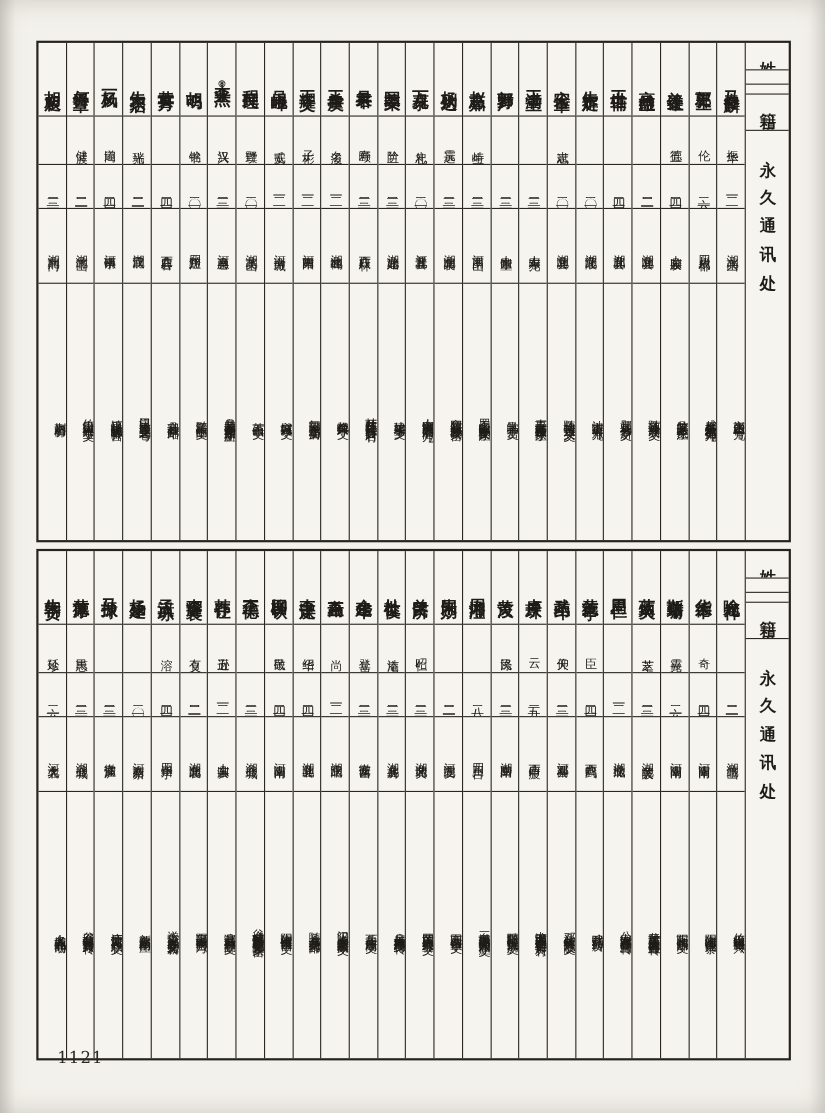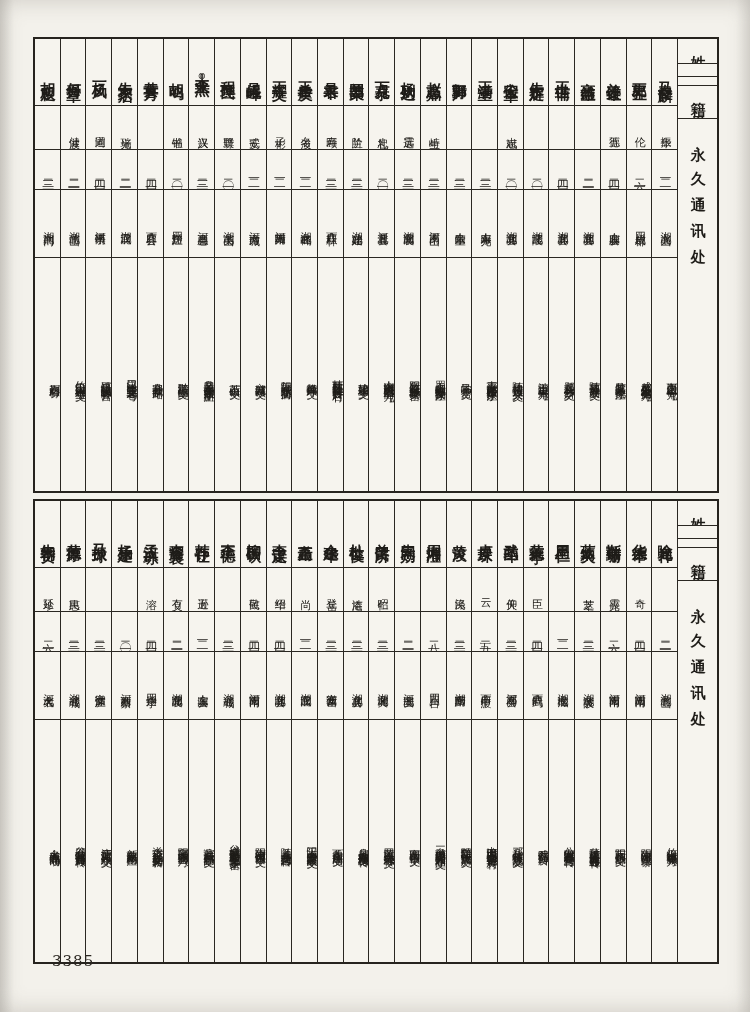--- a/index.html
+++ b/index.html
@@ -427,14 +427,14 @@
         <div class="cell c-address">谷城石花镇苍台黄万顺转</div>
       </div>
       <div class="col person-col">
         <div class="cell c-name">朱朝贵</div>
         <div class="cell c-alias">延珍</div>
         <div class="cell c-age">二六</div>
         <div class="cell c-origin">河北大名</div>
         <div class="cell c-address">大名城内北寺胡同</div>
       </div>
     </div>
-  <div class="page-number">3385</div>
+  <div class="page-number">1121</div>
 </div>
 
 </body></html>

